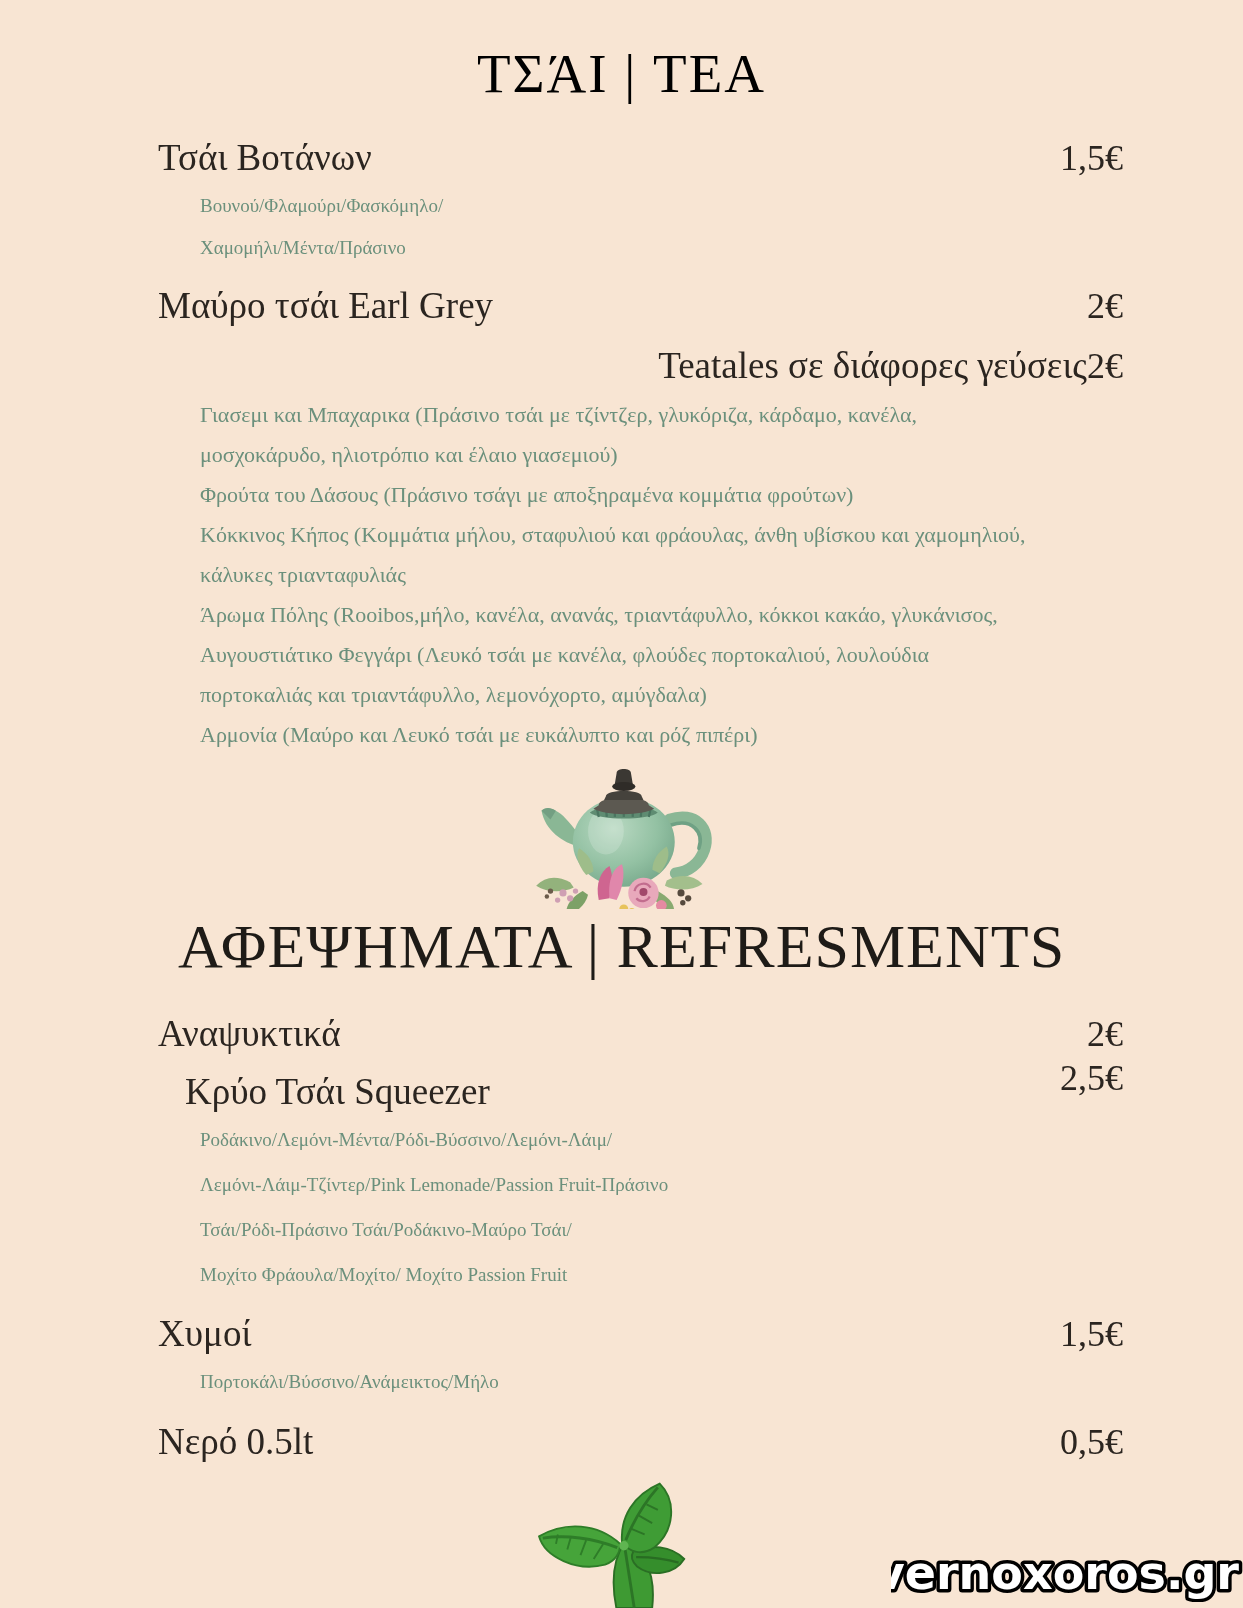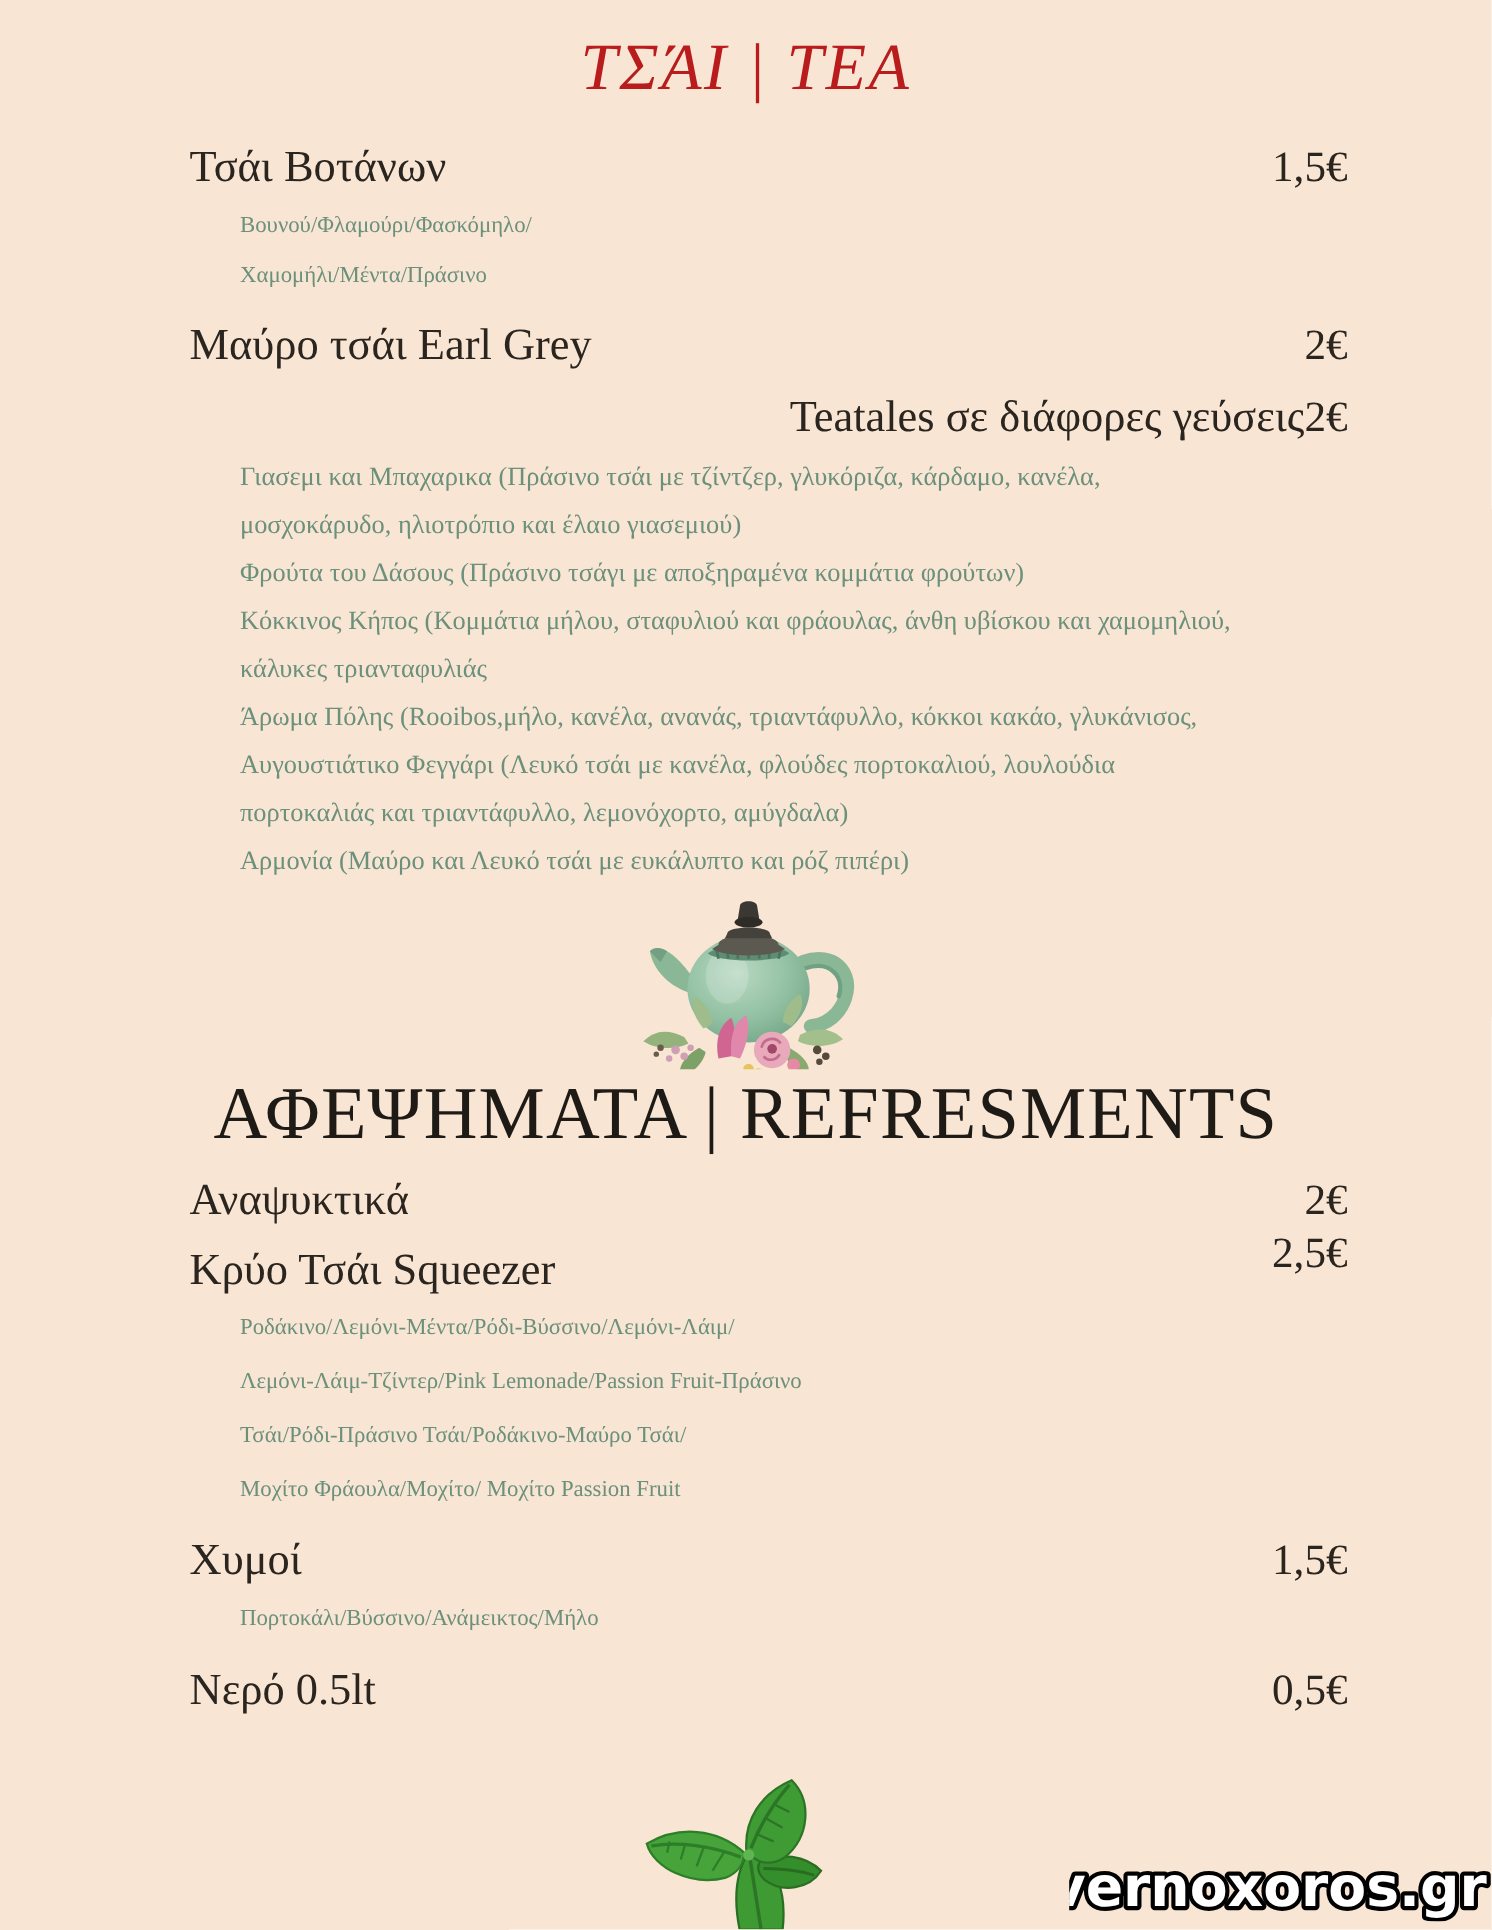--- a/index.html
+++ b/index.html
@@ -5,26 +5,25 @@
   html,body { margin:0; padding:0; }
   .page {
     position:relative;
     width:1243px; height:1608px;
     background:#f8e5d3;
     overflow:hidden;
     font-family:"Liberation Serif", serif;
     color:#2b2520;
   }
   .h1 {
-    margin:0; padding-top:24px;
+    margin:0; padding-top:42px;
     text-align:center;
     font-size:55px; font-weight:500;
     letter-spacing:2px;
-    color:#b91c1c;
-    font-style:italic;
+    color:#000000;
   }
   .h2 {
     margin:2px 0 0;
     text-align:center;
     font-size:62px; font-weight:500;
     letter-spacing:1px;
     color:#1e1b17;
   }
   .content { padding-left:158px; padding-right:120px; }
   .item-row {
@@ -36,22 +35,22 @@
   .details { padding-left:42px; color:#6b907c; }
   .detail-line { font-size:19px; line-height:42px; }
   .details-big .detail-line { font-size:22px; line-height:40px; }
   .sub-sq .detail-line { line-height:45px; }
   .row-1 { margin-top:30px; }
   .sub-1 { margin-top:4px; }
   .row-2 { margin-top:14px; }
   .row-3 { margin-top:14px;justify-content:flex-end; }
   .details-big { margin-top:6px; }
   .teapot-wrap { margin-top:2px; height:152px; text-align:center; }
-  .row-4 { margin-top:14px;gap:40px; }
-  .row-5 { margin-top:12px; }
+  .row-4 { margin-top:29px;gap:40px; }
+  .row-5 { margin-top:12px;margin-left:27px; }
   .sub-sq { margin-top:2px; }
   .row-6 { margin-top:14px; }
   .sub-juice { margin-top:4px; }
   .row-7 { margin-top:16px; }
   .mint-wrap {
     position:absolute; top:1476px; left:50%;
     transform:translateX(-50%);
     width:190px; height:132px;
   }
   .watermark { position:absolute; right:0; bottom:2px; }

